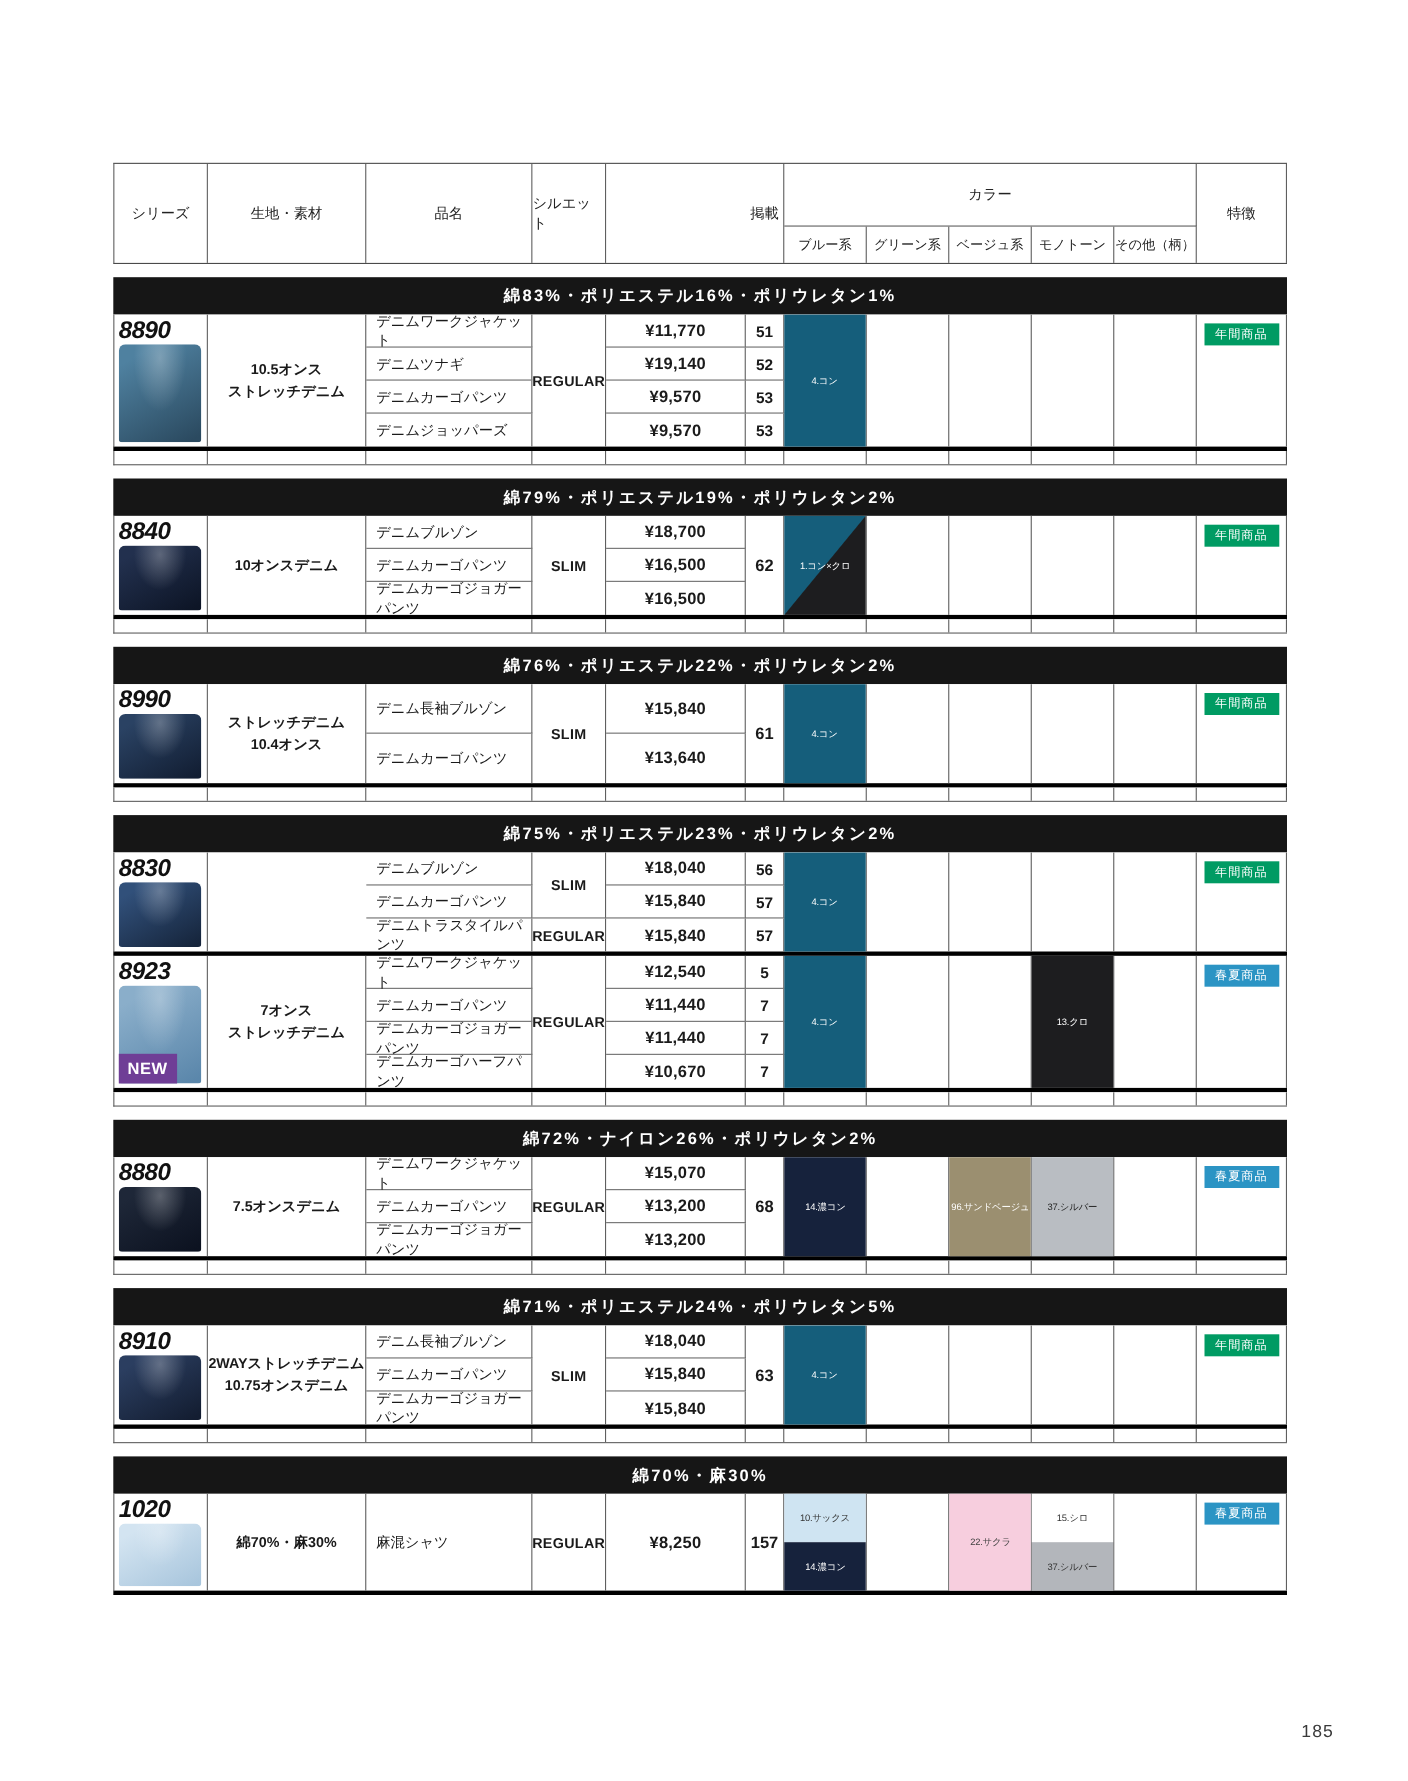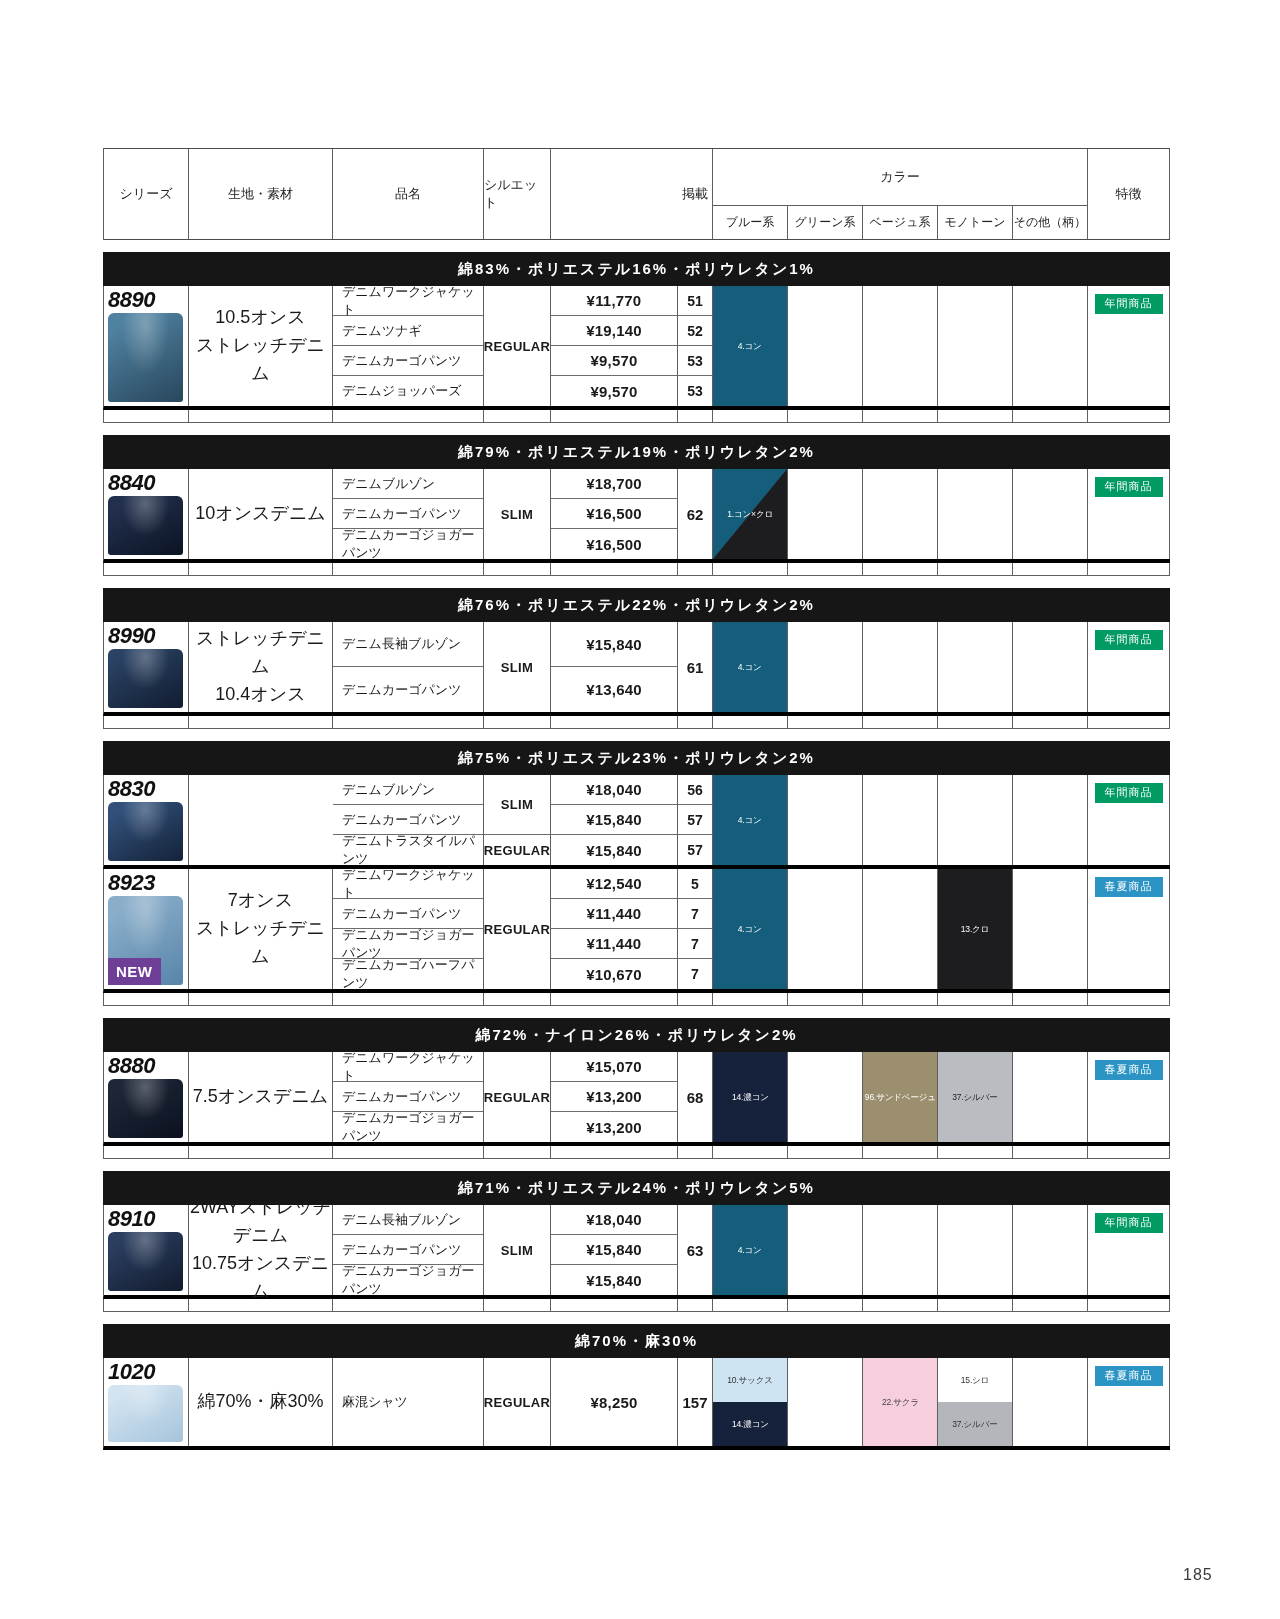--- a/index.html
+++ b/index.html
@@ -20,21 +20,21 @@
 
   
   .banner { margin-top:12px; height:34px; background:#161616; color:#fff; display:flex; align-items:center; justify-content:center; font-size:15px; font-weight:bold; letter-spacing:2px; }
 
   
   .grp { border-bottom:4px solid #000000; }
   .series-cell { display:flex; flex-direction:column; padding:2px 3px 3px 4px; }
   .series-num { font-style:italic; font-weight:bold; font-size:22px; line-height:1.05; letter-spacing:-0.5px; color:#111; }
   .photo { flex:1; margin:2px 2px 1px 0; border-radius:6px 6px 3px 3px; position:relative; min-height:24px; }
   .new-badge { position:absolute; left:0; bottom:0; background:#6f3e96; color:#fff; font-size:15px; font-weight:bold; padding:5px 8px; letter-spacing:0.5px; }
-  .fabric { display:flex; flex-direction:column; align-items:center; justify-content:center; font-size:18px; font-weight:normal; text-align:center; line-height:1.55; }
+  .fabric { display:flex; flex-direction:column; align-items:center; justify-content:center; font-size:13px; font-weight:bold; text-align:center; line-height:1.55; }
   .pname { display:flex; align-items:center; padding-left:9px; font-size:13px; }
   .sil { display:flex; align-items:center; justify-content:center; font-size:13px; font-weight:bold; letter-spacing:0.3px; }
   .price { display:flex; align-items:center; justify-content:center; font-size:15px; font-weight:bold; letter-spacing:0.2px; }
   .pg { display:flex; align-items:center; justify-content:center; font-size:14px; font-weight:bold; }
   .pg.merged { font-size:15px; }
   .sw { position:absolute; inset:0; display:flex; flex-direction:column; }
   .sw-part { flex:1; display:flex; align-items:center; justify-content:center; overflow:hidden; }
   .sw-label { font-size:9px; white-space:nowrap; transform:scale(0.95); letter-spacing:-0.2px; }
   .feat { display:flex; justify-content:center; align-items:flex-start; padding-top:8px; }
   .fbadge { color:#fff; font-size:11px; padding:2px 10px 3px; letter-spacing:1px; white-space:nowrap; }

